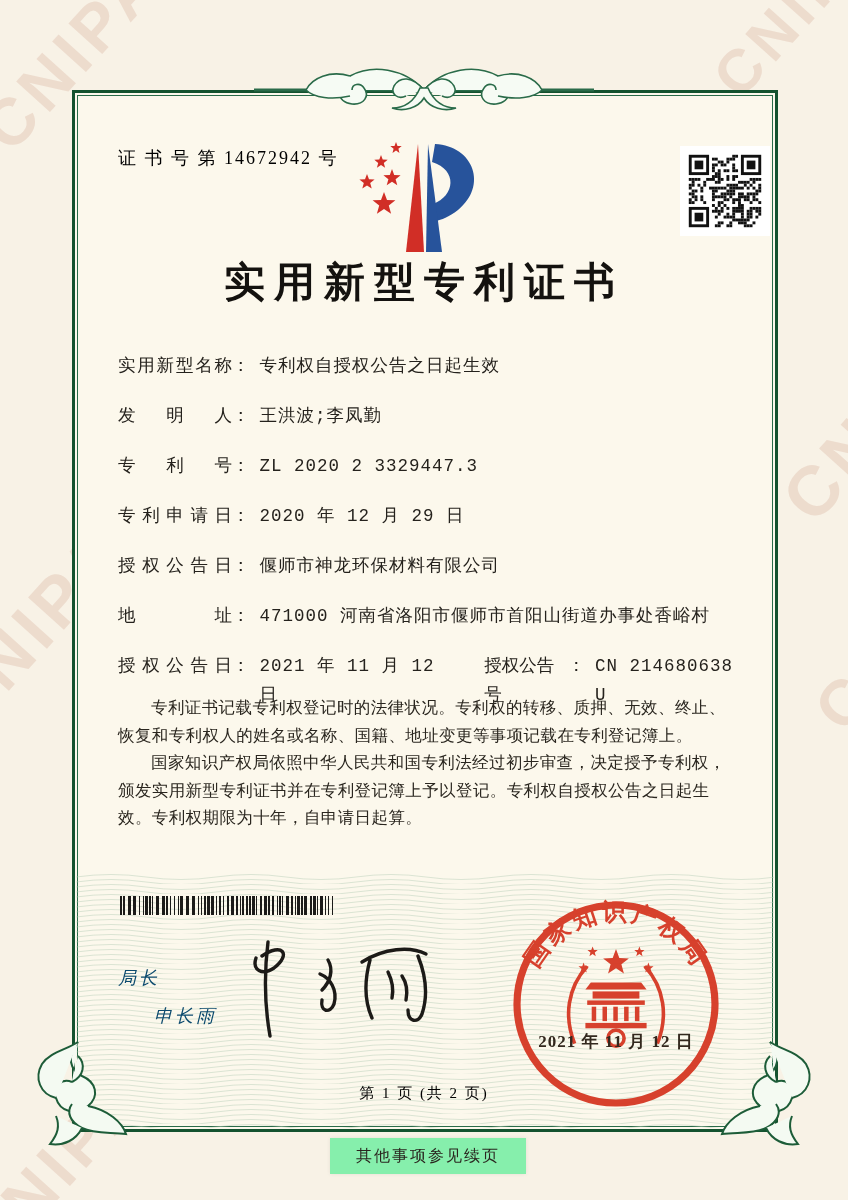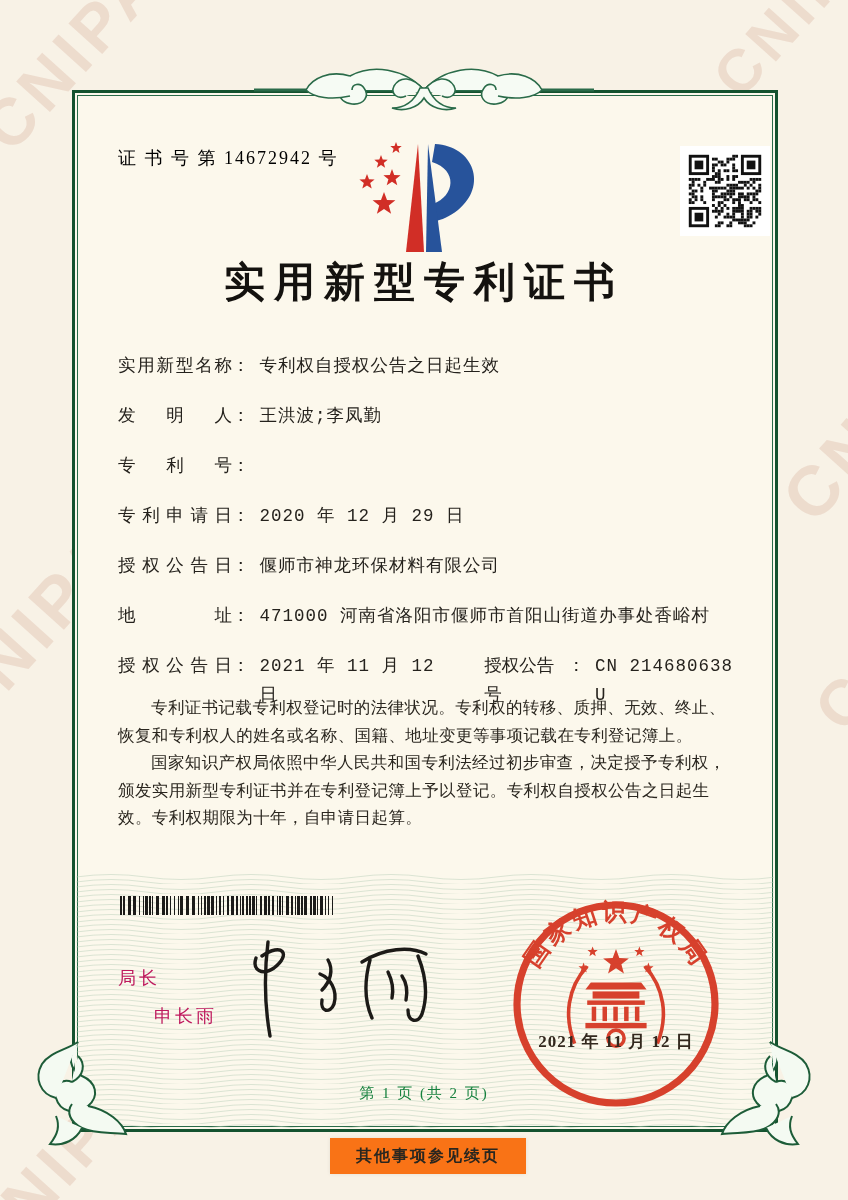--- a/index.html
+++ b/index.html
@@ -37,34 +37,34 @@
   .fcolon{flex:none;}
   .fvalue{padding-left:10px;letter-spacing:1px;}
   .grant2{margin-left:29px;display:flex;}
 
   .paras{position:absolute;left:118px;top:694px;width:618px;font-size:16.5px;
          line-height:27.5px;color:#2a261f;letter-spacing:.4px;}
   .paras p{margin:0;text-indent:2em;}
 
   .barcode{position:absolute;left:120px;top:896px;width:216px;height:19px;}
 
-  .sig-label{position:absolute;left:118px;font-size:18px;color:#be185d;letter-spacing:3px;}
+  .sig-label{position:absolute;left:118px;font-size:18px;color:#0c4a6e;letter-spacing:3px;font-style:italic;}
   .sig-title{top:966px;}
   .sig-name{top:1004px;margin-left:36px;}
   .signature{position:absolute;left:228px;top:930px;width:220px;height:118px;}
 
   .seal{position:absolute;left:508px;top:896px;width:216px;height:216px;}
   .seal-date{position:absolute;left:508px;top:1030px;width:216px;text-align:center;
              font-size:17px;font-weight:700;color:#33281e;letter-spacing:1px;}
 
   .footer{position:absolute;left:0;top:1084px;width:848px;text-align:center;
-          font-size:15px;color:#15803d;letter-spacing:2px;}
-  .note{position:absolute;left:330px;top:1138px;width:196px;height:36px;background:#f97316;
+          font-size:15px;color:#000000;letter-spacing:2px;}
+  .note{position:absolute;left:330px;top:1138px;width:196px;height:36px;background:#86efac;
         box-shadow:0 0 4px rgba(0,0,0,.08);display:flex;align-items:center;justify-content:center;
-        font-size:16px;color:#2a261f;letter-spacing:2px;font-weight:bold;}
+        font-size:16px;color:#2a261f;letter-spacing:2px;}
 </style>
 </head>
 <body>
 
 <div class="page">
 
   <div class="wm" style="left:-44px;top:16px;font-size:66px;">CNIPA</div>
   <div class="wm" style="left:690px;top:-26px;font-size:60px;">CNIPA</div>
   <div class="wm" style="left:470px;top:200px;font-size:64px;">CNIPA</div>
   <div class="wm" style="left:756px;top:380px;font-size:70px;">CNIPA</div>
@@ -362,20 +362,21 @@
         <span class="fvalue">专利权自授权公告之日起生效</span>
       </div>
     <div class="frow">
         <span class="flabel">发明人</span>
         <span class="fcolon">：</span>
         <span class="fvalue">王洪波;李凤勤</span>
       </div>
     <div class="frow">
         <span class="flabel">专利号</span>
         <span class="fcolon">：</span>
+        <span class="fvalue">ZL 2020 2 3329447.3</span>
       </div>
     <div class="frow">
         <span class="flabel">专利申请日</span>
         <span class="fcolon">：</span>
         <span class="fvalue">2020 年 12 月 29 日</span>
       </div>
     <div class="frow">
         <span class="flabel">授权公告日</span>
         <span class="fcolon">：</span>
         <span class="fvalue">偃师市神龙环保材料有限公司</span>

